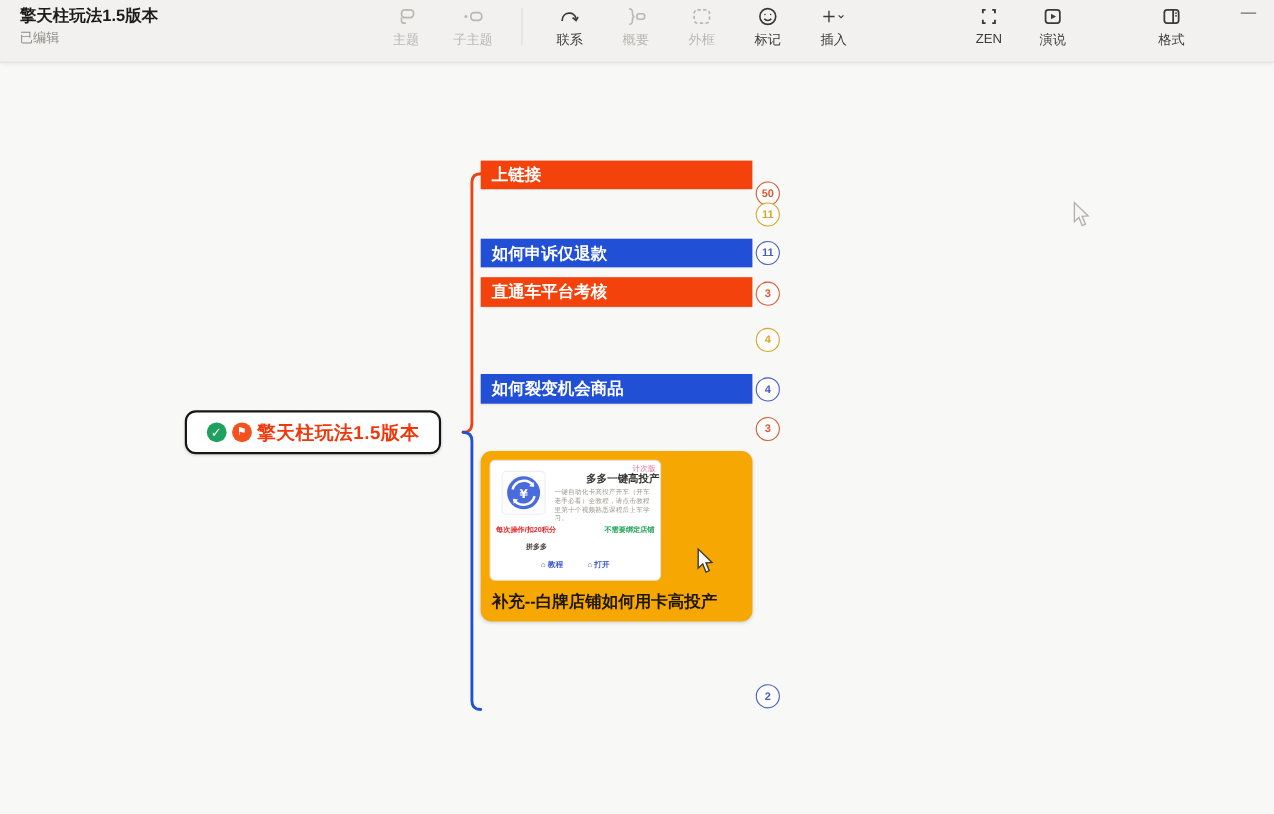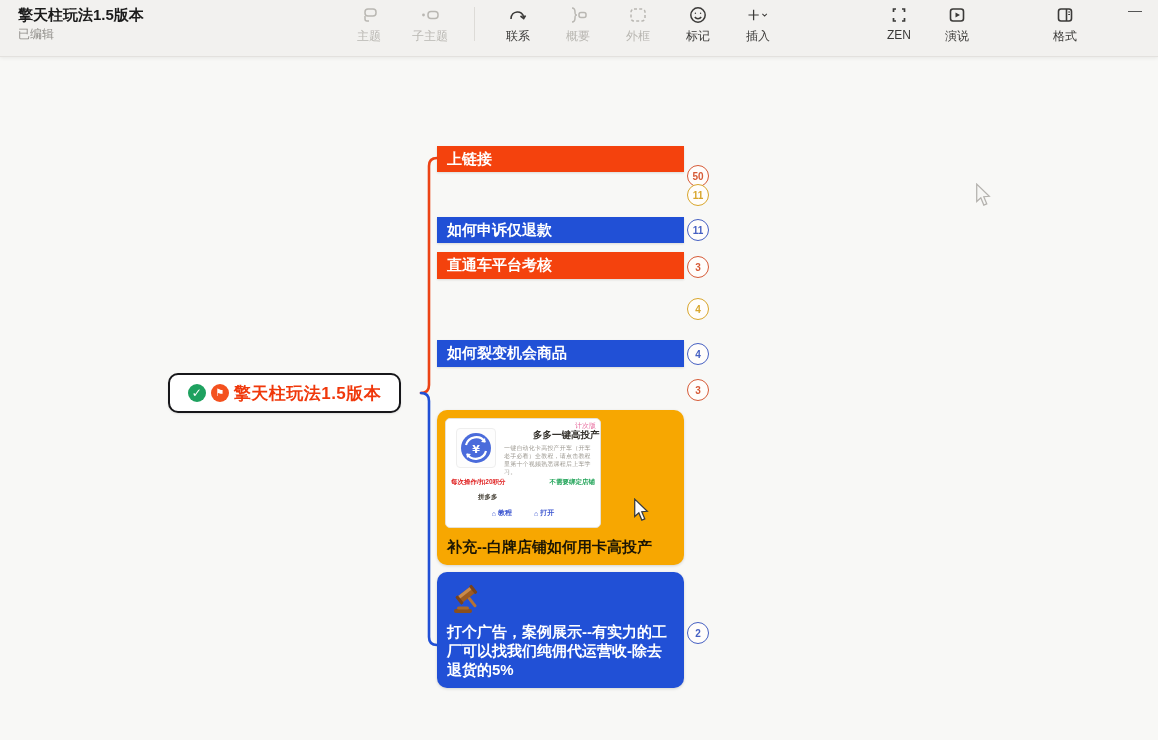--- a/index.html
+++ b/index.html
@@ -254,36 +254,20 @@
           </span>
         <span class="app-btn">
             <span>⌂</span>
             <span>打开</span>
           </span>
       </div>
     </div>
     <div class="yellow-caption">补充--白牌店铺如何用卡高投产</div>
   </div>
 
-  <div class="bignode blue" style="top:515px; height:116px;">
-    <span class="gavel">
-      <svg width="36" height="36" viewBox="0 0 36 36">
-        <g transform="rotate(-38 16 14)">
-          <rect x="8" y="10" width="17" height="8" rx="2" fill="#9c5a21"></rect>
-          <rect x="8" y="10" width="17" height="3.2" rx="1.6" fill="#c98a4b"></rect>
-          <rect x="6.2" y="9" width="3.2" height="10" rx="1" fill="#7a431a"></rect>
-          <rect x="23.6" y="9" width="3.2" height="10" rx="1" fill="#7a431a"></rect>
-          <rect x="15" y="17.5" width="3" height="12" rx="1.4" fill="#b57235"></rect>
-        </g>
-        <rect x="4" y="28" width="18" height="4" rx="2" fill="#8a4f1d"></rect>
-        <rect x="7" y="25.5" width="12" height="3" rx="1.5" fill="#a96828"></rect>
-      </svg>
-    </span>
-    <div class="blue-text">打个广告，案例展示--有实力的工厂可以找我们纯佣代运营收-除去退货的5%</div>
-  </div>
 
   <svg class="cursor" style="left:632px; top:441px;" width="18" height="24" viewBox="0 0 13 21">
     <path d="M1 1 L1 16.2 L4.6 12.9 L7.2 19.3 L9.8 18.2 L7.2 12 L12 11.6 Z" fill="#fdfdfd" stroke="#3a3a3a" stroke-width="1.1"></path>
   </svg>
   <svg class="cursor" style="left:974px; top:126px;" width="18" height="24" viewBox="0 0 13 21">
     <path d="M1 1 L1 16.2 L4.6 12.9 L7.2 19.3 L9.8 18.2 L7.2 12 L12 11.6 Z" fill="#f6f6f4" stroke="#b4b2ae" stroke-width="1.1"></path>
   </svg>
 </div>
 
 </body></html>

